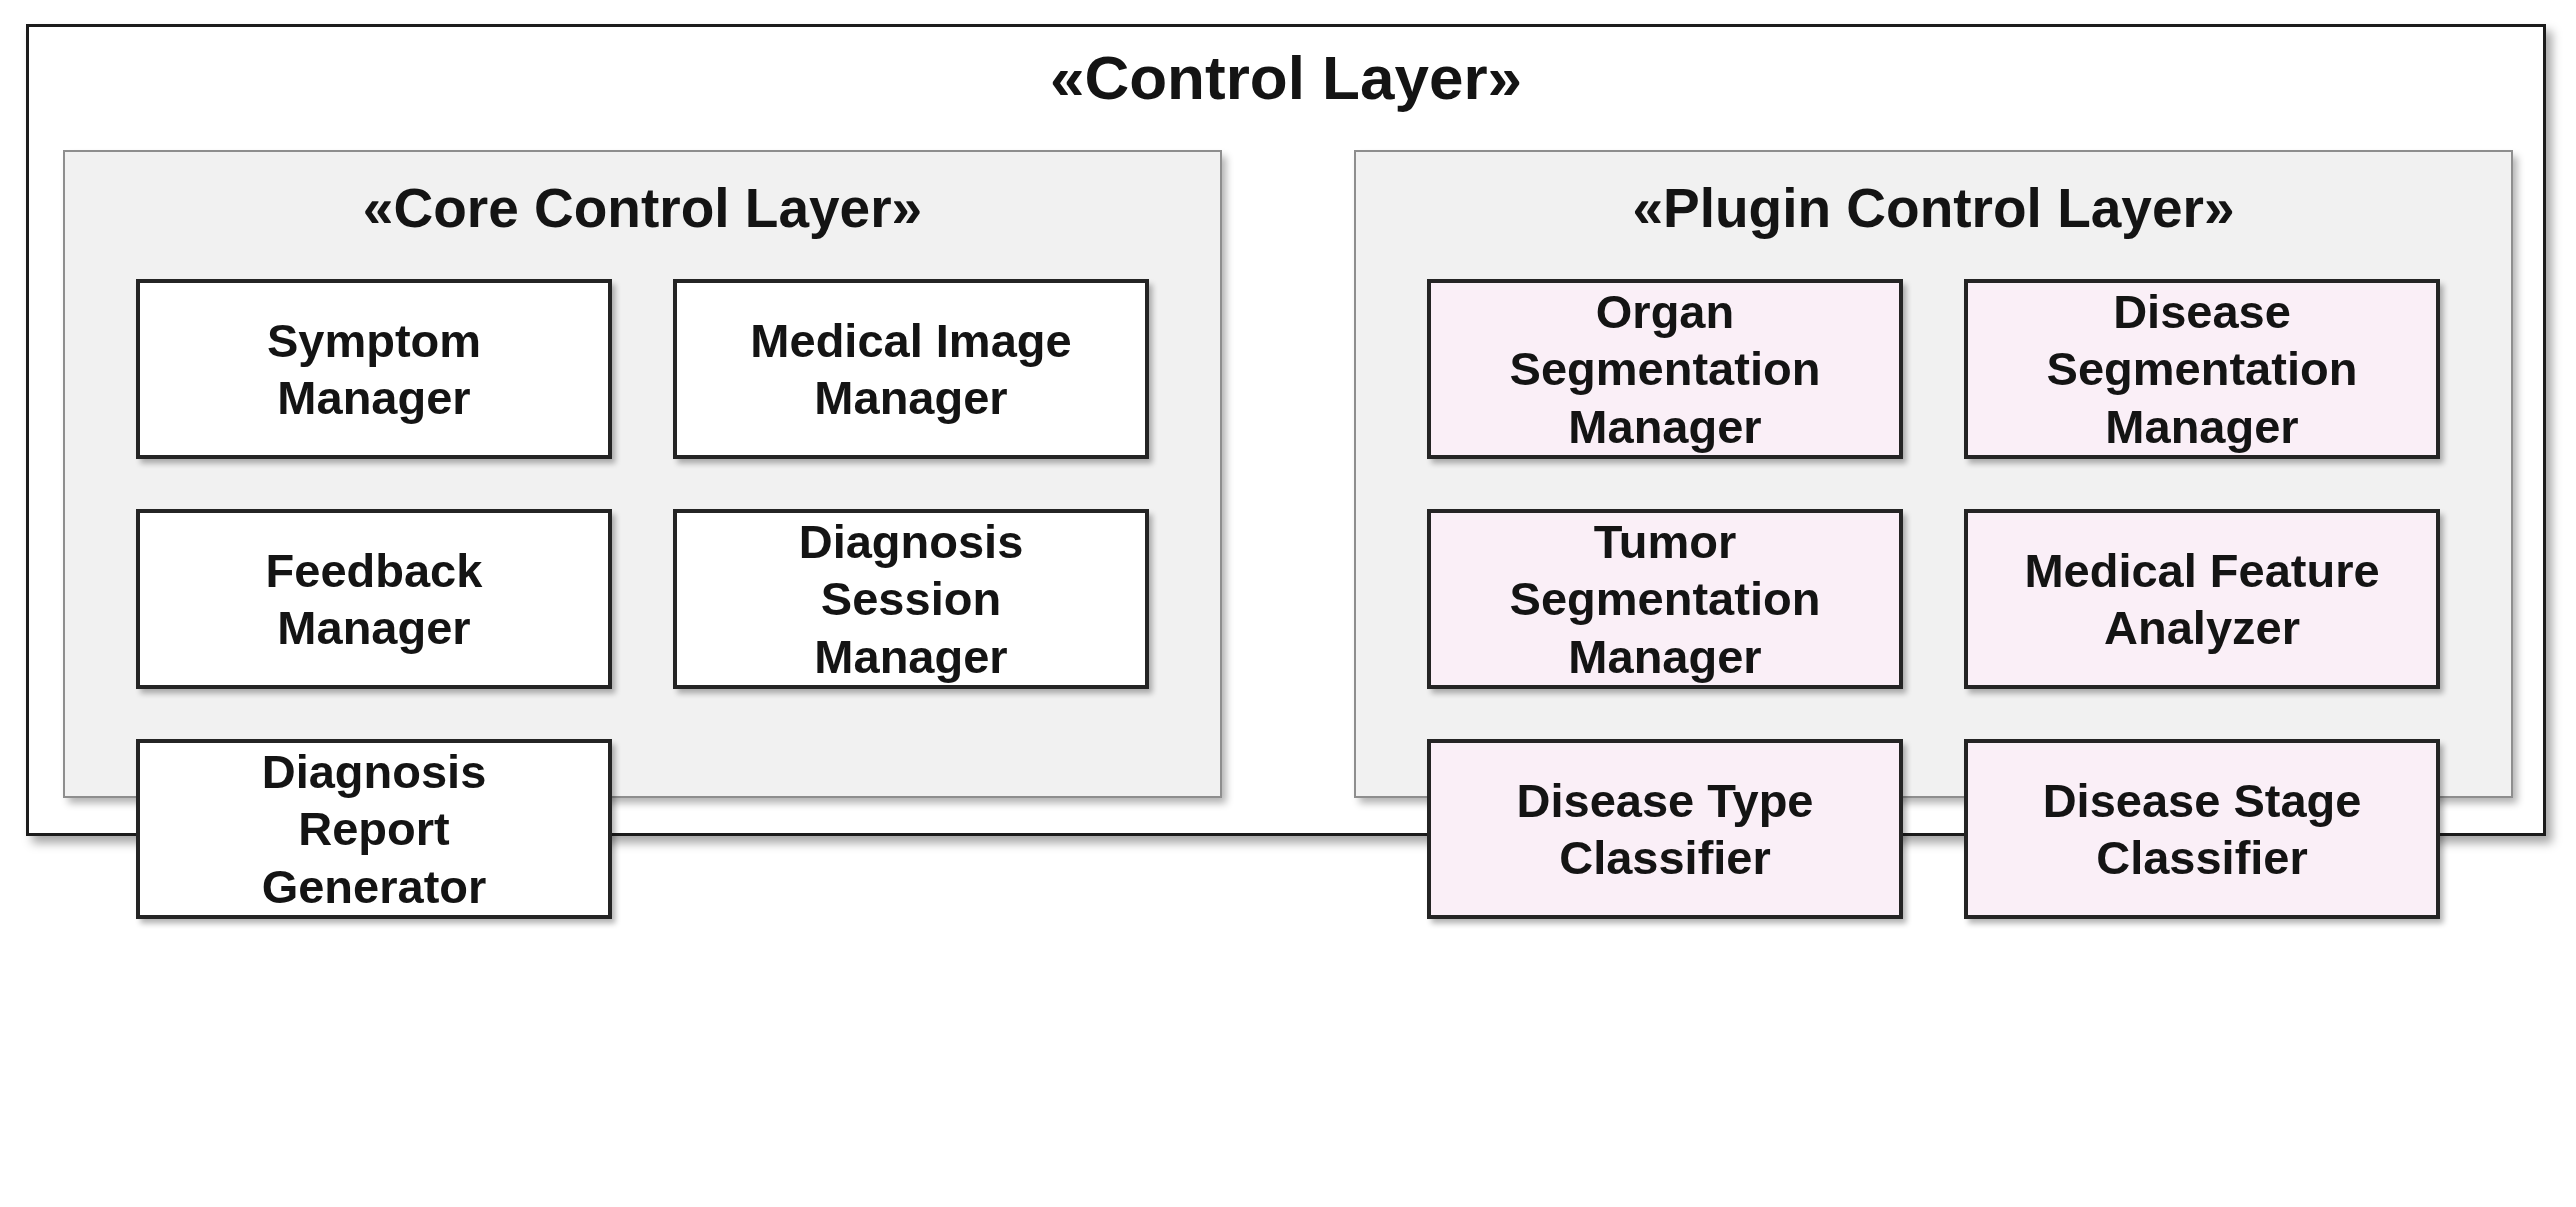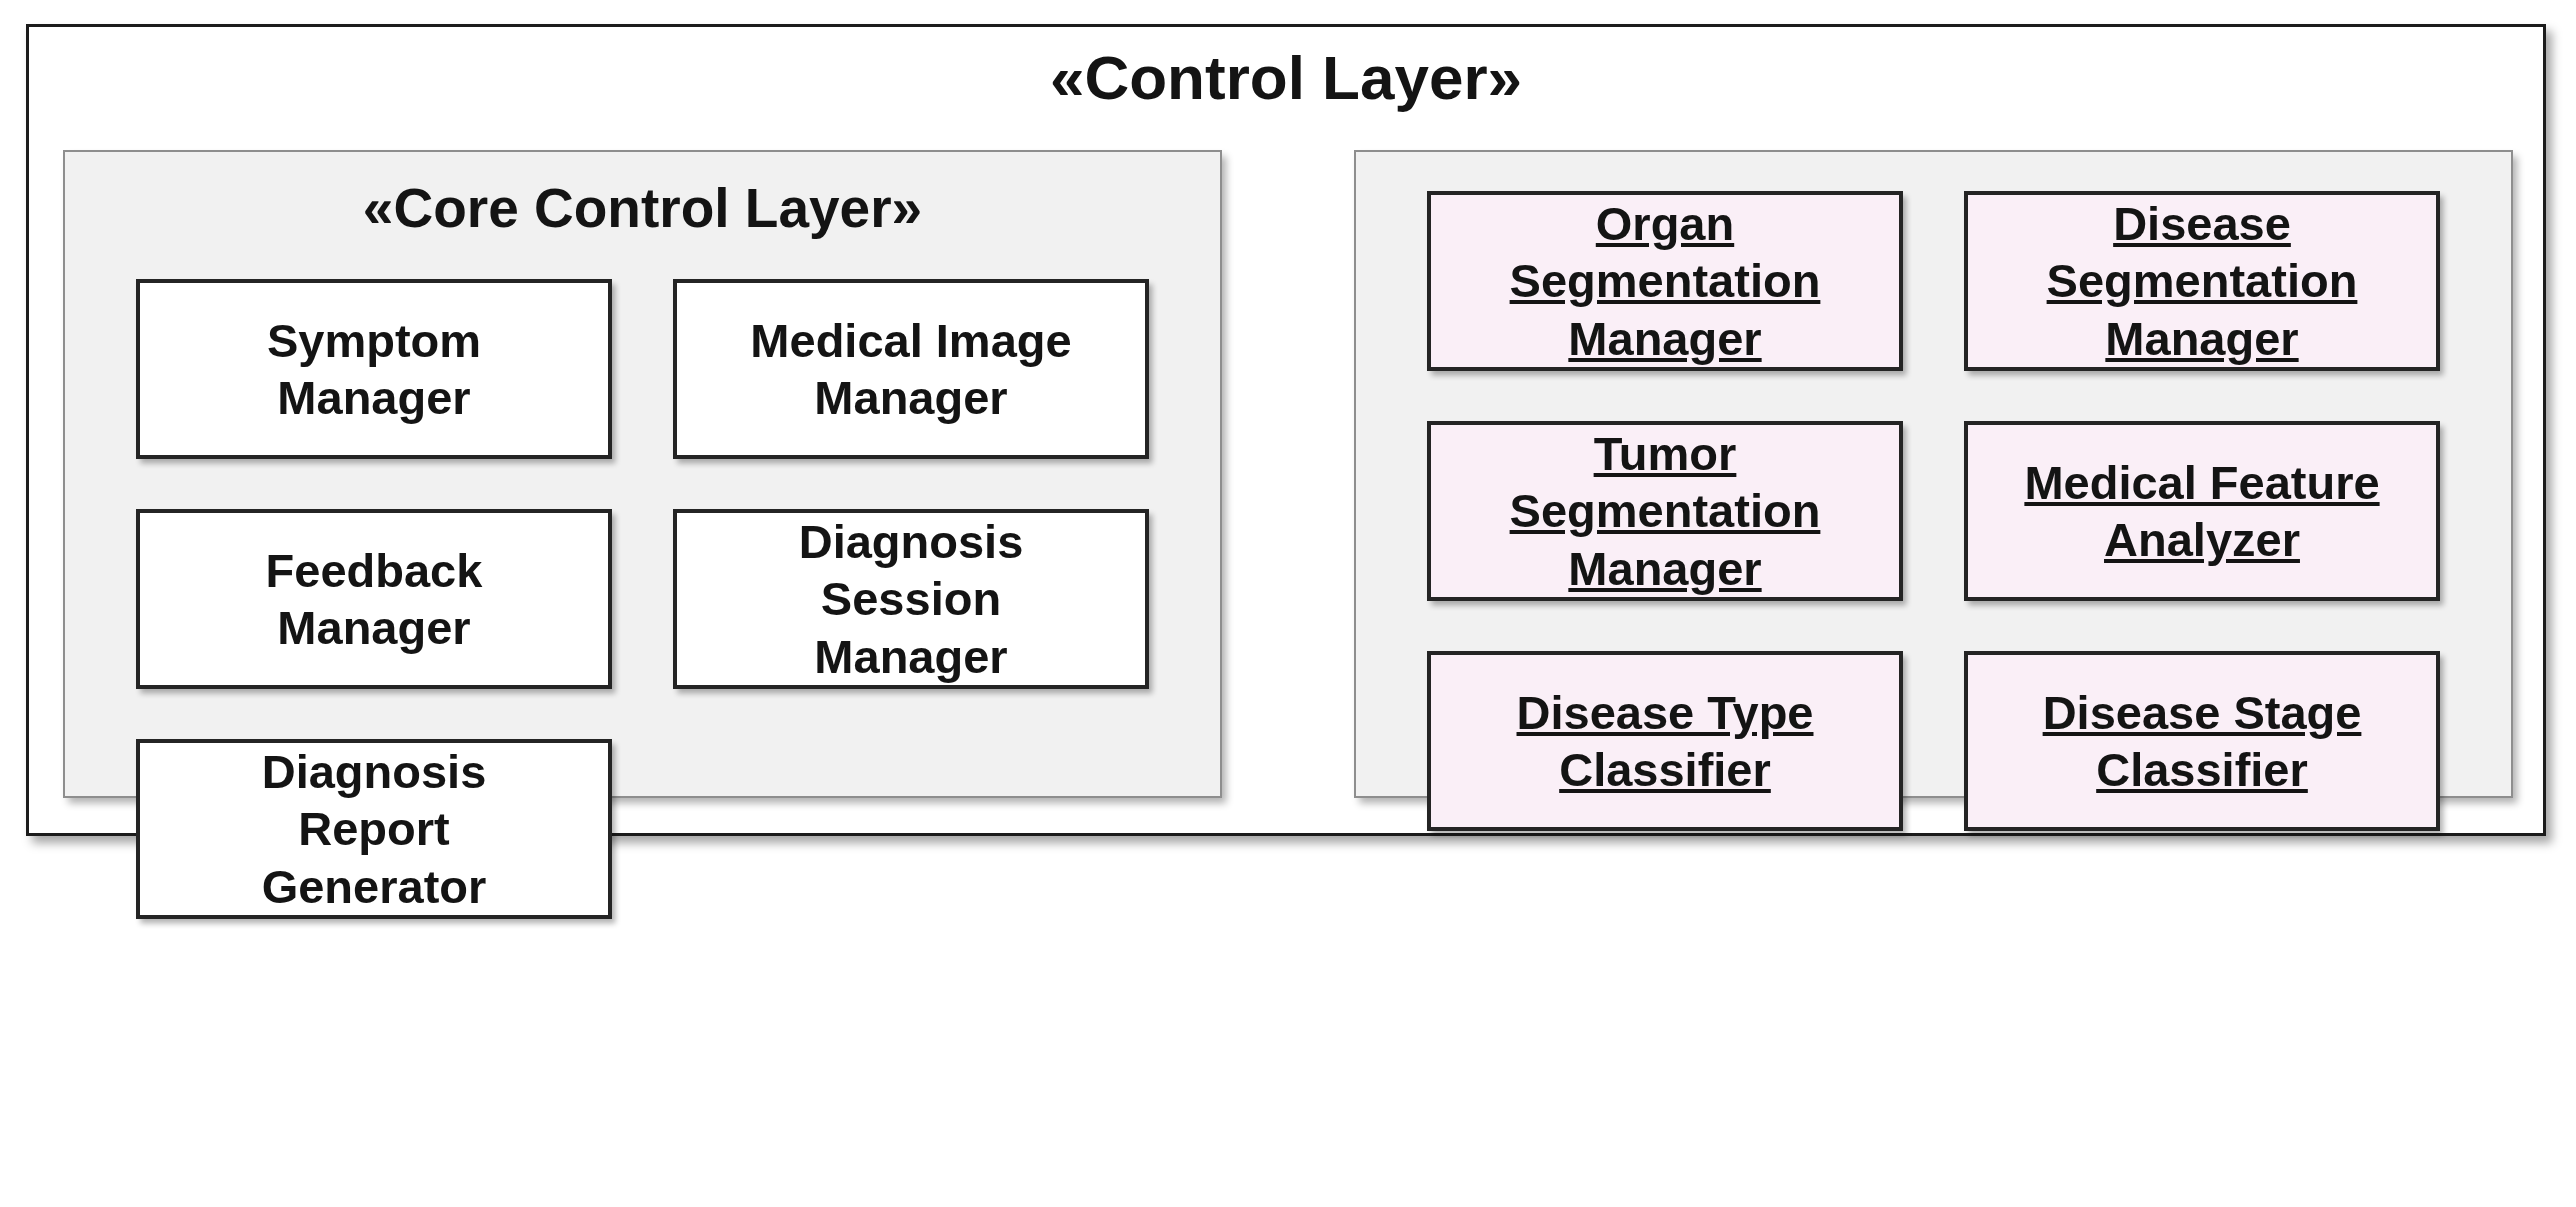--- a/index.html
+++ b/index.html
@@ -76,21 +76,21 @@
     box-shadow: 3.7px 4.7px 5.6px rgba(0,0,0,0.30);
     display: flex;
     align-items: center;
     justify-content: center;
     text-align: center;
     font-size: 47px;
     font-weight: 700;
     line-height: 1.22;
     white-space: pre-line;
   }
-  .component-box.pink { background: var(--box-pink); text-decoration: underline; }
+  .component-box.pink { background: var(--box-pink); }
 </style>
 </head>
 <body>
 
 <div class="stage">
   <div class="outer-package">
 
     <div class="outer-title">«Control Layer»</div>
 
     <div class="panels">
@@ -107,20 +107,21 @@
           <div class="component-box">Diagnosis
 Session
 Manager</div>
           <div class="component-box">Diagnosis
 Report
 Generator</div>
         </div>
       </div>
 
       <div class="panel">
+        <div class="panel-title">«Plugin Control Layer»</div>
         <div class="panel-grid">
           <div class="component-box pink">Organ
 Segmentation
 Manager</div>
           <div class="component-box pink">Disease
 Segmentation
 Manager</div>
           <div class="component-box pink">Tumor
 Segmentation
 Manager</div>

